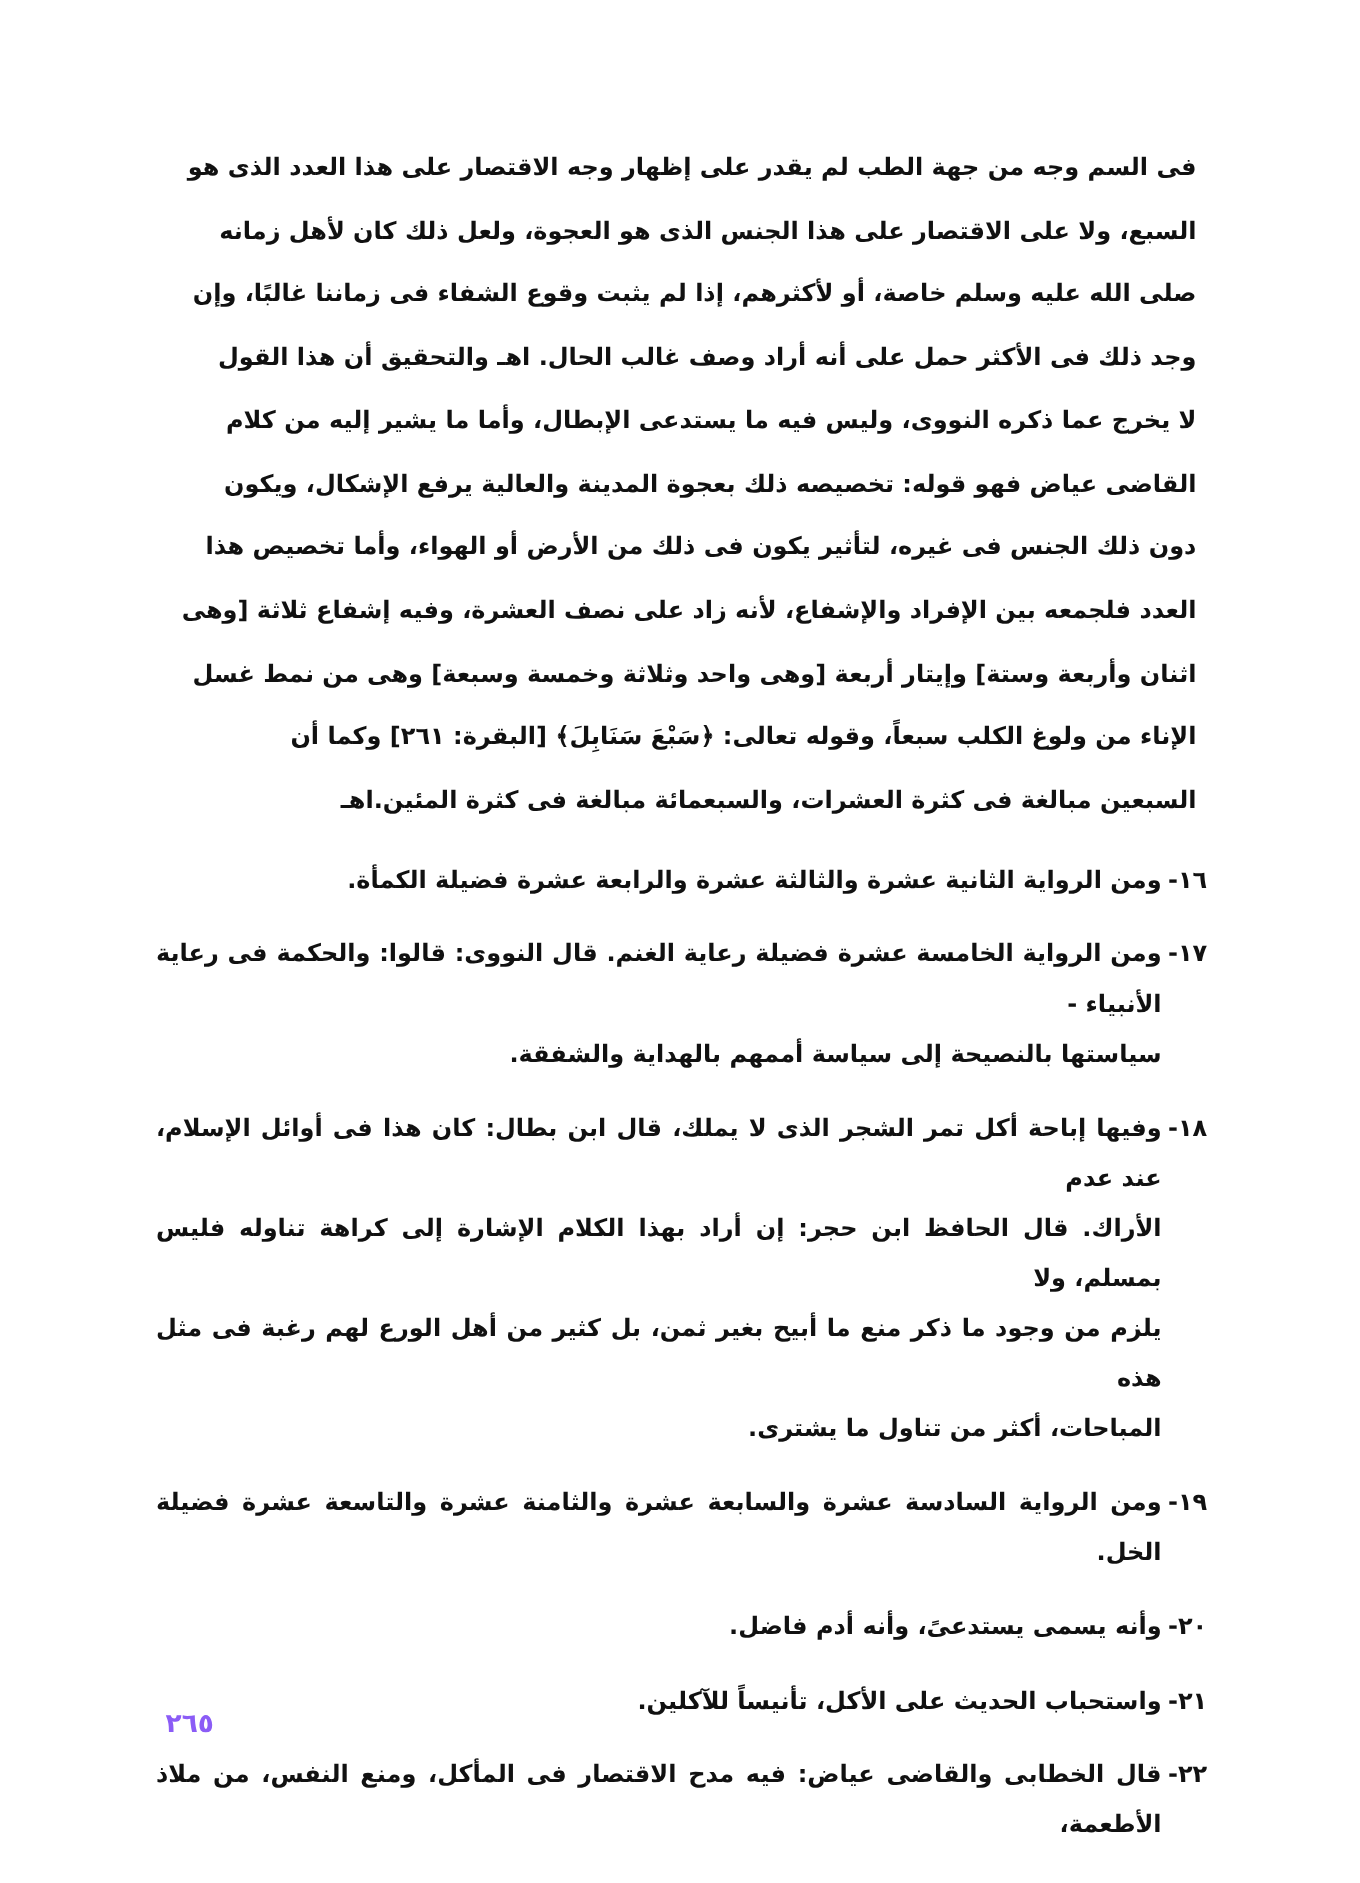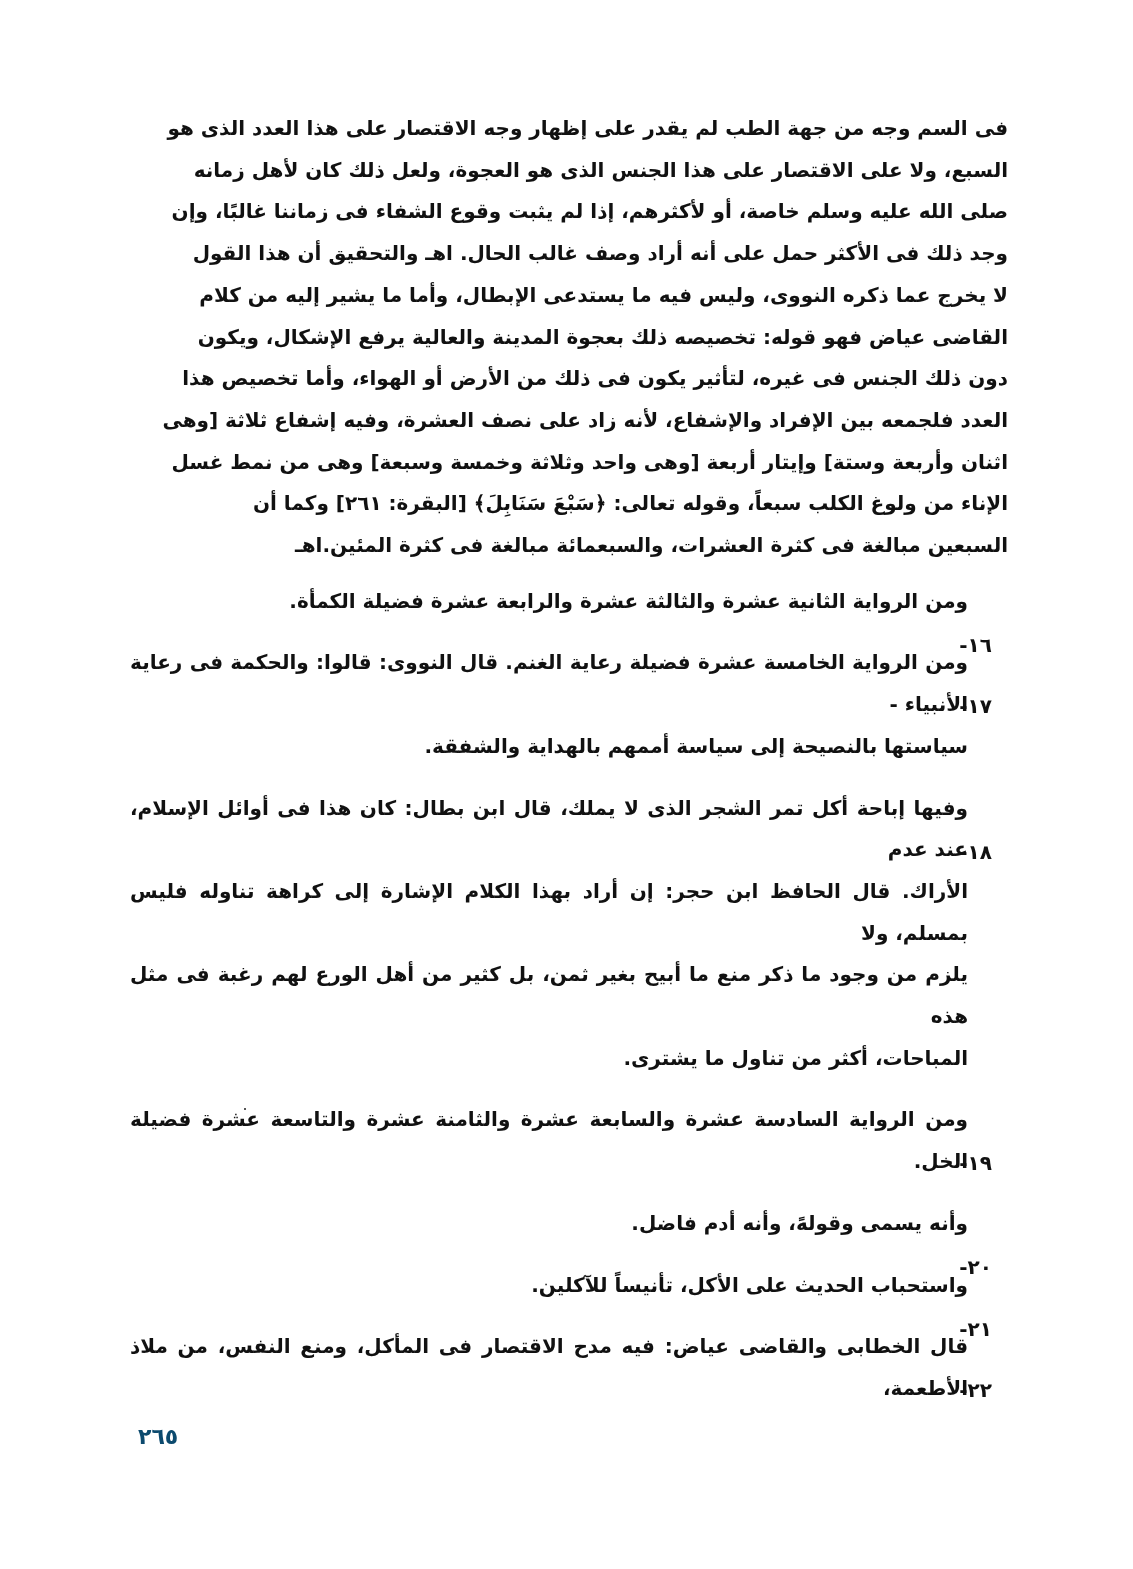--- a/index.html
+++ b/index.html
@@ -3,28 +3,28 @@
 <meta charset="utf-8">
 <style>
   html, body { margin: 0; padding: 0; background: #ffffff; }
   body { width: 1133px; height: 1569px; position: relative; overflow: hidden; }
   .page {
     position: absolute; left: 130px; top: 108px; width: 878px;
     direction: rtl; color: #111;
     font-family: "DejaVu Sans", sans-serif;
     font-size: 20px; font-weight: bold;
   }
-  .para { line-height: 41.7px; text-align: justify; text-align-last: right; margin: 0; }
+  .para { line-height: 41.7px; text-align: justify; text-align-last: right; margin: 11px; }
   .item { position: relative; margin: 0; line-height: 41.7px; text-align: justify; text-align-last: right; padding-right: 40px; }
-  .item .num { position: absolute; right: 16px; top: 0; margin-top: 44px; }
+  .item .num { position: absolute; right: 2px; top: 0; }
   .gap-m { height: 14px; }
   .gap-l { height: 20px; }
   .pagenum {
     position: absolute; left: 138px; top: 1424px;
-    font-family: "DejaVu Sans", sans-serif; font-size: 22px; font-weight: bold; color: #0c4a6e;
+    font-family: "DejaVu Sans", sans-serif; font-size: 22px; font-weight: bold; color: #8b5cf6;
     direction: rtl;
   }
   .stray { position: absolute; left: 244px; top: 1108px; width: 2px; height: 2px; background: #555; }
 </style>
 </head>
 <body>
 
 <div class="page">
   <div>
     <p class="para">فى السم وجه من جهة الطب لم يقدر على إظهار وجه الاقتصار على هذا العدد الذى هو</p>
@@ -64,21 +64,21 @@
 
   <div class="gap-l"></div>
   <div class="item">
     <span class="num">١٩-</span>
     <div>ومن الرواية السادسة عشرة والسابعة عشرة والثامنة عشرة والتاسعة عشرة فضيلة الخل.</div>
   </div>
 
   <div class="gap-l"></div>
   <div class="item">
     <span class="num">٢٠-</span>
-    <div>وأنه يسمى وقولهً، وأنه أدم فاضل.</div>
+    <div>وأنه يسمى يستدعىً، وأنه أدم فاضل.</div>
   </div>
 
   <div class="gap-l"></div>
   <div class="item">
     <span class="num">٢١-</span>
     <div>واستحباب الحديث على الأكل، تأنيساً للآكلين.</div>
   </div>
 
   <div class="gap-l"></div>
   <div class="item">

